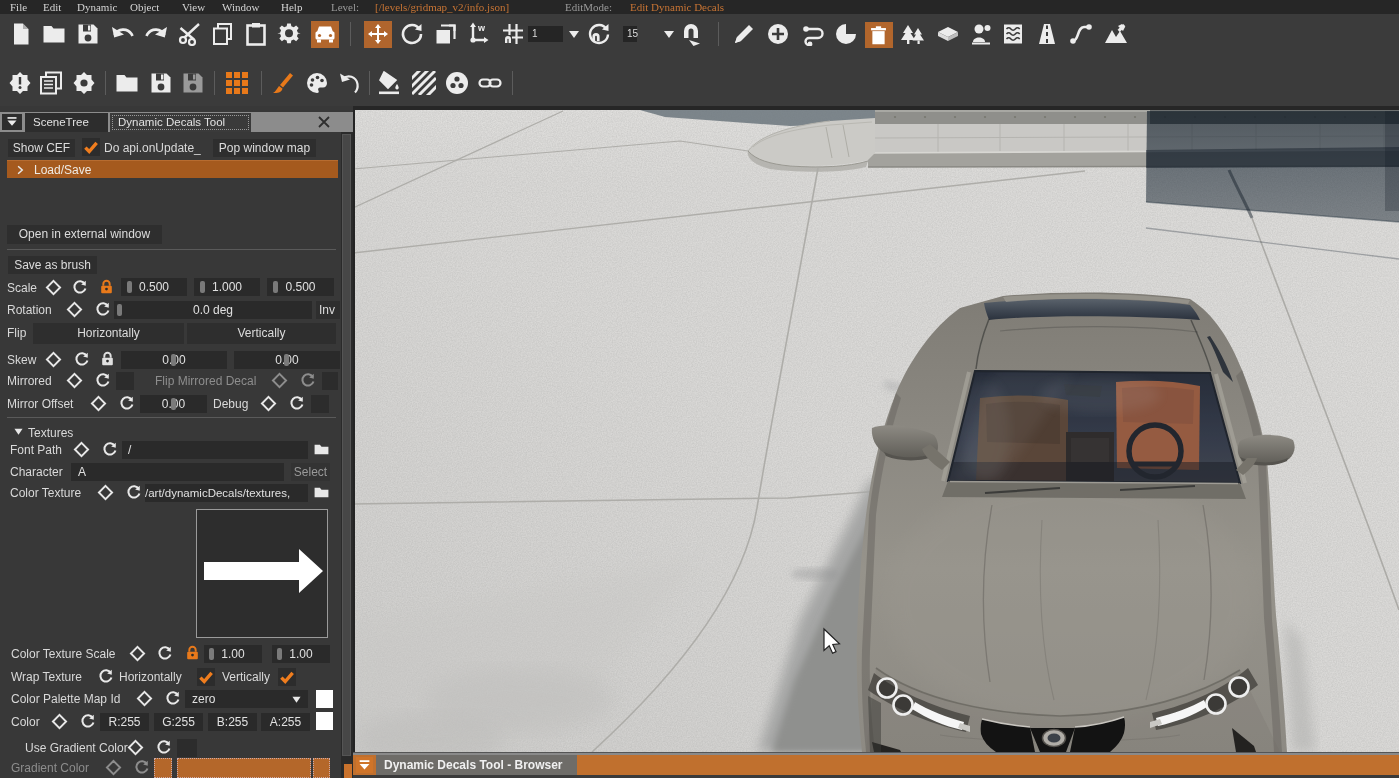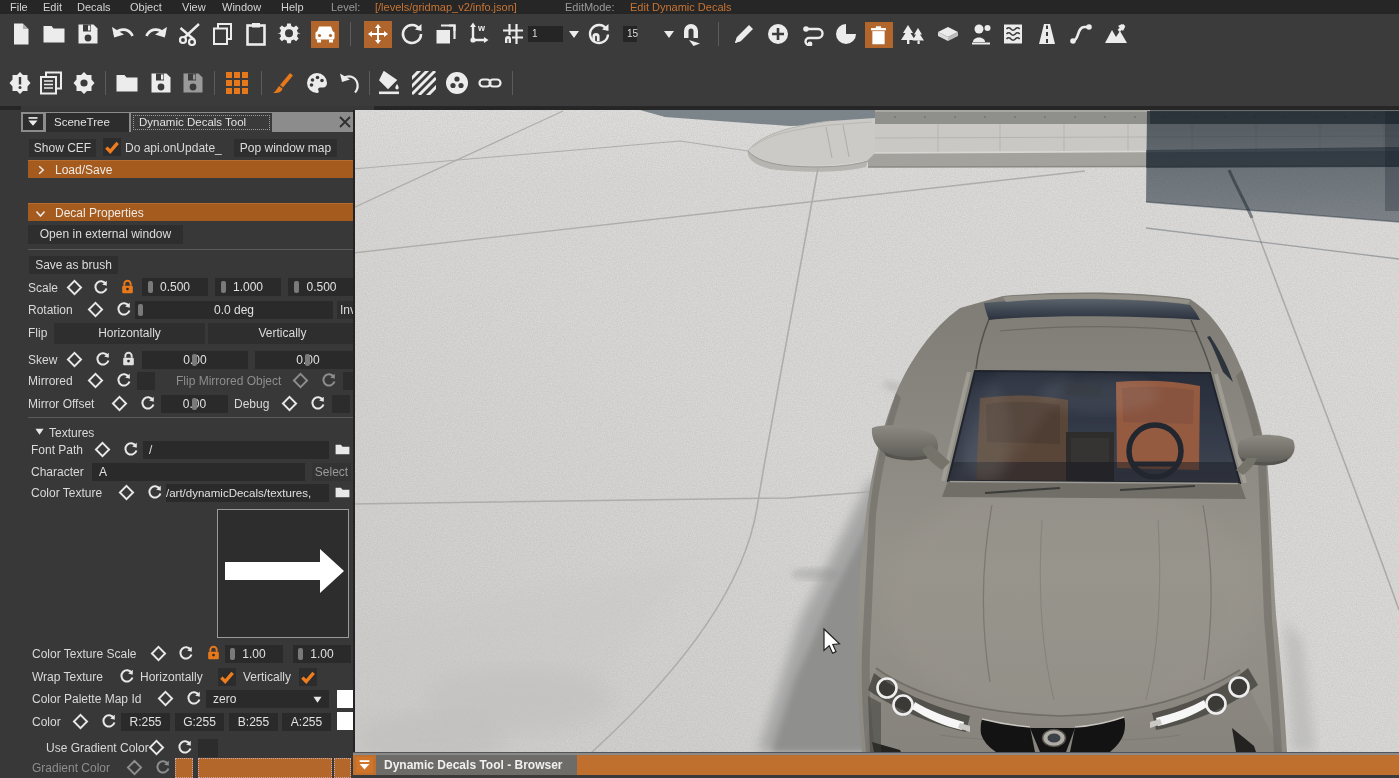--- a/index.html
+++ b/index.html
@@ -1,32 +1,32 @@
 <!DOCTYPE html>
 <html><head><meta charset="utf-8">
 <style>
 html,body{margin:0;padding:0;width:1399px;height:778px;overflow:hidden;background:#383838;
 font-family:"Liberation Sans",sans-serif;-webkit-font-smoothing:antialiased;}
 *{box-sizing:border-box;}
 .abs{position:absolute;}
 #menubar{position:absolute;left:0;top:0;width:1399px;height:14px;background:#262626;}
-#menubar span{position:absolute;top:0;font-size:11px;line-height:14px;color:#d4d4d4;}
+#menubar span{position:absolute;top:0;font-size:11px;line-height:14px;color:#d4d4d4;font-family:Liberation Serif, serif;}
 #menubar span.or{color:#c77434;}
 #menubar span.gy{color:#9a9a9a;}
 #tb1{position:absolute;left:0;top:14px;width:1399px;height:46px;background:#3b3b3b;}
 #tb2{position:absolute;left:0;top:60px;width:1399px;height:46px;background:#3b3b3b;}
 #tbline{position:absolute;left:0;top:106px;width:1399px;height:4px;background:#262626;}
 .ticon{position:absolute;top:8px;width:24px;height:24px;}
 .ticon2{position:absolute;top:11px;width:24px;height:24px;}
 .obox{position:absolute;top:7px;width:28px;height:27px;background:#b2662c;}
 .tsep{position:absolute;top:8px;width:1px;height:24px;background:#5c5c5c;}
 .tsep2{position:absolute;top:11px;width:1px;height:24px;background:#5c5c5c;}
 .combo{position:absolute;top:12px;width:35px;height:16px;background:#252525;color:#dcdcdc;font-size:10px;line-height:16px;padding-left:4px;}
 
-#panel{position:absolute;left:0;top:106px;width:353px;height:672px;background:#383838;overflow:hidden;margin-left:21px;}
+#panel{position:absolute;left:0;top:106px;width:353px;height:672px;background:#383838;overflow:hidden;}
 #tabbar{position:absolute;left:0;top:6px;width:353px;height:20px;background:#8c8c8c;}
 .tab{position:absolute;top:1px;height:19px;font-size:11.5px;color:#e2e2e2;line-height:19px;padding:0 8px;}
 .btn{position:absolute;background:#2e2e2e;color:#dcdcdc;font-size:12px;text-align:center;}
 .hdr{position:absolute;left:7px;width:331px;height:18px;background:#a55a1e;border-top:1px solid #b76c30;color:#eeeae4;font-size:12px;line-height:18px;}
 .lbl{position:absolute;color:#d9d9d9;font-size:12px;line-height:18px;white-space:nowrap;}
 .dim{color:#8d8d8d;}
 .fld{position:absolute;height:18px;background:#2a2a2a;color:#e0e0e0;font-size:12px;line-height:18px;text-align:center;}
 .hndl{position:absolute;top:3px;width:5px;height:12px;background:#7a7a7a;border-radius:2px;}
 .cb{position:absolute;width:18px;height:18px;background:#2c2c2c;}
 .ic{position:absolute;width:17px;height:17px;}
@@ -75,21 +75,21 @@
         <path d="M5.5 3 L11 8 L5.5 13" fill="none" stroke="#e8e8e8" stroke-width="2"></path>
       </symbol>
 <symbol id="chevD" viewBox="0 0 16 16">
         <path d="M3 5.5 L8 11 L13 5.5" fill="none" stroke="#e8e8e8" stroke-width="2"></path>
       </symbol>
 </defs>
   </svg>
 <div id="menubar">
 <span style="left:10px">File</span>
     <span style="left:43px">Edit</span>
-    <span style="left:77px">Decals</span>
+    <span style="left:77px">Dynamic</span>
 <span style="left:130px">Object</span>
     <span style="left:182px">View</span>
     <span style="left:222px">Window</span>
 <span style="left:281px">Help</span>
 <span class="gy" style="left:331px">Level:</span>
     <span class="or" style="left:375px">[/levels/gridmap_v2/info.json]</span>
 <span class="gy" style="left:565px">EditMode:</span>
     <span class="or" style="left:630px">Edit Dynamic Decals</span>
 </div>
 <div id="tb1">
@@ -347,23 +347,20 @@
 <div class="cb" style="left:82px;top:32px">
       <svg class="abs" style="left:0;top:0;width:18px;height:18px" viewBox="0 0 16 16">
         <use href="#chk"></use>
       </svg>
     </div>
 <div class="lbl" style="left:104px;top:33px">Do api.onUpdate_</div>
 <div class="btn" style="left:213px;top:33px;width:103px;height:18px;line-height:18px">Pop window map</div>
 <div class="hdr" style="top:54px"><svg class="abs" style="left:7px;top:3px;width:12px;height:12px" viewBox="0 0 16 16">
         <use href="#chevR"></use>
       </svg><span style="margin-left:27px">Load/Save</span></div>
-<div class="hdr" style="top:97px"><svg class="abs" style="left:6px;top:3px;width:13px;height:13px" viewBox="0 0 16 16">
-        <use href="#chevD"></use>
-      </svg><span style="margin-left:27px">Decal Properties</span></div>
 <div class="btn" style="left:7px;top:119px;width:155px;height:19px;line-height:19px">Open in external window</div>
 <div class="sep" style="top:143px"></div>
 <div class="btn" style="left:8px;top:150px;width:89px;height:18px;line-height:18px">Save as brush</div>
 
 <div class="lbl" style="left:7px;top:173px">Scale</div>
 <svg class="ic" style="left:45px;top:173px">
       <use href="#dia"></use>
     </svg>
 <svg class="ic" style="left:71px;top:173px">
       <use href="#ref"></use>
@@ -403,21 +400,21 @@
 <div class="fld" style="left:234px;top:245px;width:106px">0.00<div class="hndl" style="left:50px"></div></div>
 
 <div class="lbl" style="left:7px;top:266px">Mirrored</div>
 <svg class="ic" style="left:66px;top:266px">
       <use href="#dia"></use>
     </svg>
 <svg class="ic" style="left:94px;top:266px">
       <use href="#ref"></use>
     </svg>
 <div class="cb" style="left:116px;top:266px"></div>
-<div class="lbl dim" style="left:155px;top:266px">Flip Mirrored Object</div>
+<div class="lbl dim" style="left:155px;top:266px">Flip Mirrored Decal</div>
 <svg class="ic" style="left:271px;top:266px">
       <use href="#diag"></use>
     </svg>
 <svg class="ic" style="left:299px;top:266px">
       <use href="#refg"></use>
     </svg>
 <div class="cb" style="left:322px;top:266px;width:16px"></div>
 
 <div class="lbl" style="left:7px;top:289px">Mirror Offset</div>
 <svg class="ic" style="left:90px;top:289px">

